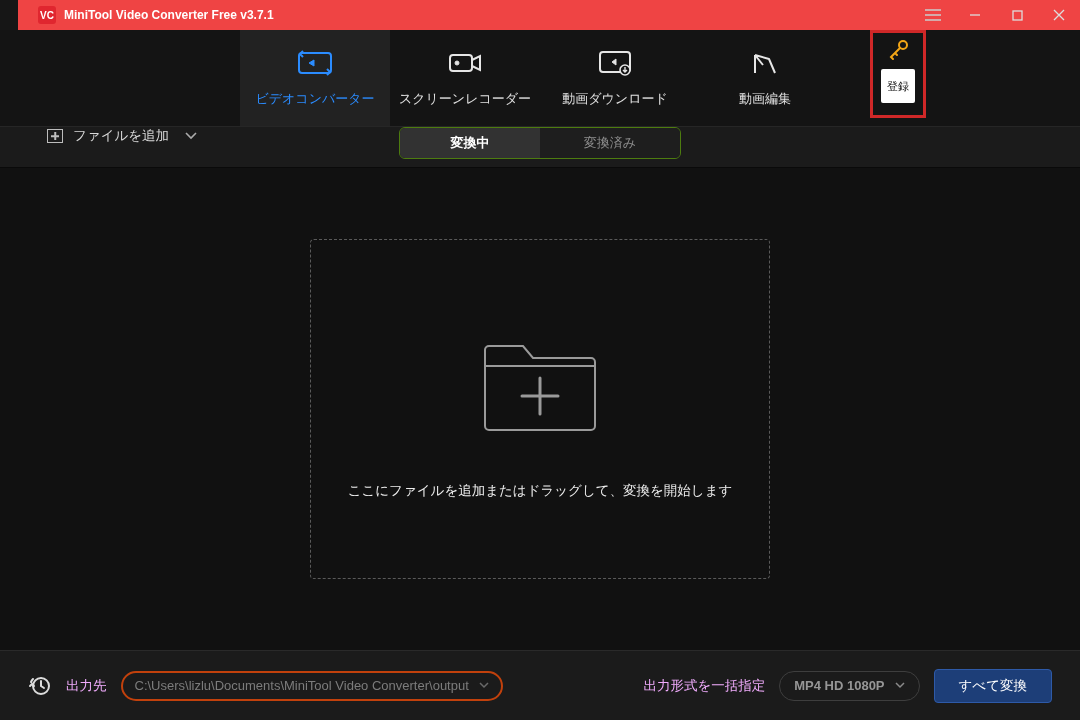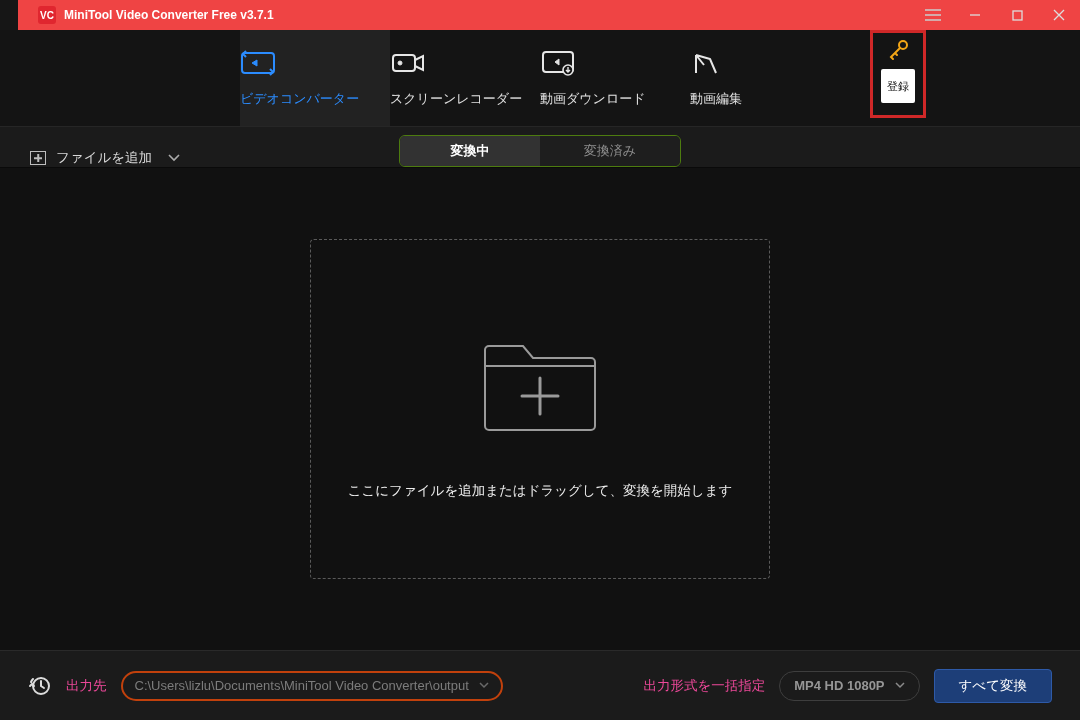--- a/index.html
+++ b/index.html
@@ -9,52 +9,52 @@
   
   .titlebar { height: 30px; background: #ef4444; display: flex; align-items: center; padding-left: 20px; margin-left: 18px; }
   .app-icon { width: 18px; height: 18px; background: #e0262f; border-radius: 3px; display: flex; align-items: center; justify-content: center; color: #fff; font-size: 10px; font-weight: 700; margin-right: 8px; }
   .title-text { font-size: 12px; font-weight: 600; color: #fff; }
   .title-spacer { flex: 1; }
   .winbtn { width: 42px; height: 30px; display: flex; align-items: center; justify-content: center; color: #ddd; }
 
   
   .header { height: 96px; background: #141414; display: flex; align-items: stretch; position: relative; }
   .tabs { display: flex; margin-left: 240px; height: 100%; }
-  .tab { width: 150px; display: flex; flex-direction: column; align-items: flex-start; justify-content: center; gap: 12px; color: #e0e0e0; font-size: 13px; }
+  .tab { width: 150px; display: flex; flex-direction: column; align-items: center; justify-content: center; gap: 12px; color: #e0e0e0; font-size: 13px; }
   .tab.active { background: #222; color: #2b8cff; }
   .tab-icon { height: 30px; display: flex; align-items: center; justify-content: center; }
   .tab-icon svg { stroke: currentColor; }
 
   
   .register-box { position: absolute; top: 0; right: 154px; width: 56px; height: 88px; border: 3px solid #d02828; display: flex; flex-direction: column; align-items: center; justify-content: flex-start; padding-top: 6px; }
   .key-icon { color: #f2a516; }
   .register-btn { margin-top: 8px; width: 34px; height: 34px; background: #fff; color: #111; font-size: 11px; display: flex; align-items: center; justify-content: center; border-radius: 2px; }
 
   
-  .toolbar { height: 42px; background: #1b1b1b; display: flex; align-items: flex-end; padding: 0 30px; border-top: 1px solid #262626; border-bottom: 1px solid #0a0a0a; }
+  .toolbar { height: 42px; background: #1b1b1b; display: flex; align-items: flex-start; padding: 0 47px; border-top: 1px solid #262626; border-bottom: 1px solid #0a0a0a; }
   .add-file { display: flex; align-items: center; gap: 10px; color: #d8d8d8; font-size: 13.5px; }
   .add-file .plusbox { width: 16px; height: 14px; border: 1.5px solid #bdbdbd; position: relative; }
   .add-file .plusbox::before, .add-file .plusbox::after { content: ""; position: absolute; background: #bdbdbd; }
   .add-file .plusbox::before { width: 8px; height: 1.5px; top: 50%; left: 50%; transform: translate(-50%, -50%); }
   .add-file .plusbox::after { width: 1.5px; height: 8px; top: 50%; left: 50%; transform: translate(-50%, -50%); }
   .add-file .caret { margin-left: 6px; opacity: .8; }
   .seg { display: flex; border: 1px solid #4d7c0f; border-radius: 6px; overflow: hidden; position: absolute; left: 50%; transform: translateX(-50%); }
   .seg button { width: 140px; height: 30px; background: #1e1e1e; border: none; color: #8f8f8f; font-size: 13px; }
   .seg button.active { background: #323232; color: #fff; font-weight: 600; }
   .toolbar { position: relative; }
 
   
   .content { flex: 1; background: #111; display: flex; align-items: center; justify-content: center; }
   .dropzone { width: 460px; height: 340px; border: 1px dashed #5a5a5a; border-radius: 4px; display: flex; flex-direction: column; align-items: center; justify-content: center; gap: 34px; }
   .drop-text { color: #eeeeee; font-size: 13.5px; }
 
   
   .footer { height: 70px; background: #1b1b1b; border-top: 1px solid #2a2a2a; display: flex; align-items: center; padding: 0 28px; gap: 14px; }
   .footer .clock { color: #ddd; }
-  .f-label { color: #ec4899; font-size: 13.5px; }
+  .f-label { color: #f0abfc; font-size: 13.5px; }
   .path-box { height: 30px; min-width: 370px; padding: 0 12px; background: transparent; border: 2px solid #c2410c; border-radius: 15px; color: #7c7c7c; font-size: 13px; display: flex; align-items: center; gap: 10px; }
   .path-box .caret { margin-left: auto; opacity: .7; }
   .footer-spacer { flex: 1; }
   .fmt-box { height: 30px; padding: 0 14px; border: 1px solid #3e3e3e; border-radius: 15px; color: #969696; font-size: 13px; font-weight: 600; display: flex; align-items: center; gap: 10px; }
   .convert-all { height: 34px; padding: 0 24px; background: #1d3e78; border: 1px solid #2e5aa8; color: #fff; font-size: 13.5px; border-radius: 4px; display: flex; align-items: center; }
 
   
   .titlebar .ctrl-group { display: flex; }
   .titlebar .hb { width: 42px; height: 30px; display:flex; align-items:center; justify-content:center; color:#ccc; }
 

